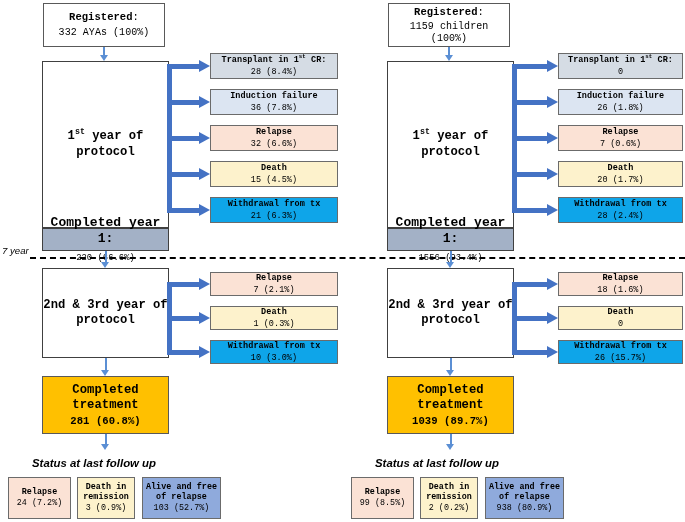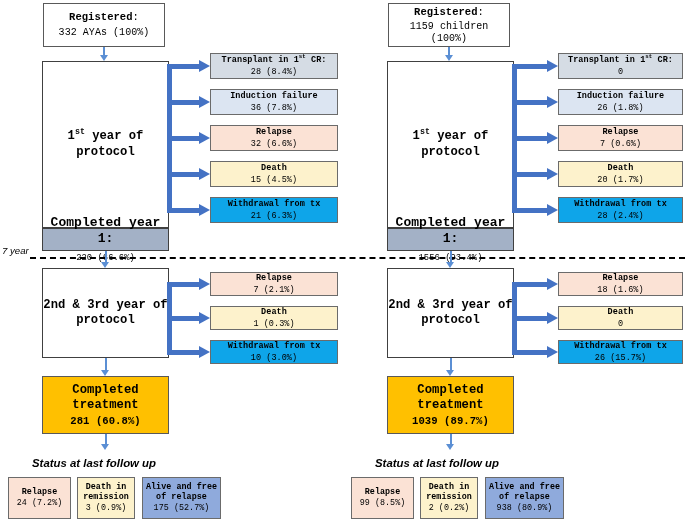--- a/index.html
+++ b/index.html
@@ -223,21 +223,21 @@
       <div class="val">24 (7.2%)</div>
     </div>
     <div class="box status-box c-death" style="left: 77px; top: 477px; width: 58px; height: 42px;">
       <div class="ttl">Death in</div>
       <div class="ttl">remission</div>
       <div class="val">3 (0.9%)</div>
     </div>
     <div class="box status-box c-alive" style="left: 142px; top: 477px; width: 79px; height: 42px;">
       <div class="ttl">Alive and free</div>
       <div class="ttl">of relapse</div>
-      <div class="val">175 (52.7%)</div>
+      <div class="val">103 (52.7%)</div>
     </div>
     <div class="box reg" style="left: 388px; top: 3px; width: 122px; height: 44px;">
       <div class="ttl"><span>Registered</span><span style="font-weight: normal;">:</span></div>
       <div class="val">1159 children (100%)</div>
     </div>
     <div class="vconn" style="left: 444.5px; top: 47px; height: 14px;">
       <div class="vstem" style="height: 9px;"></div>
       <div class="vhead" style="top: 8px;"></div>
     </div>
     <div class="box phase" style="left: 387px; top: 61px; width: 127px; height: 167px;">

